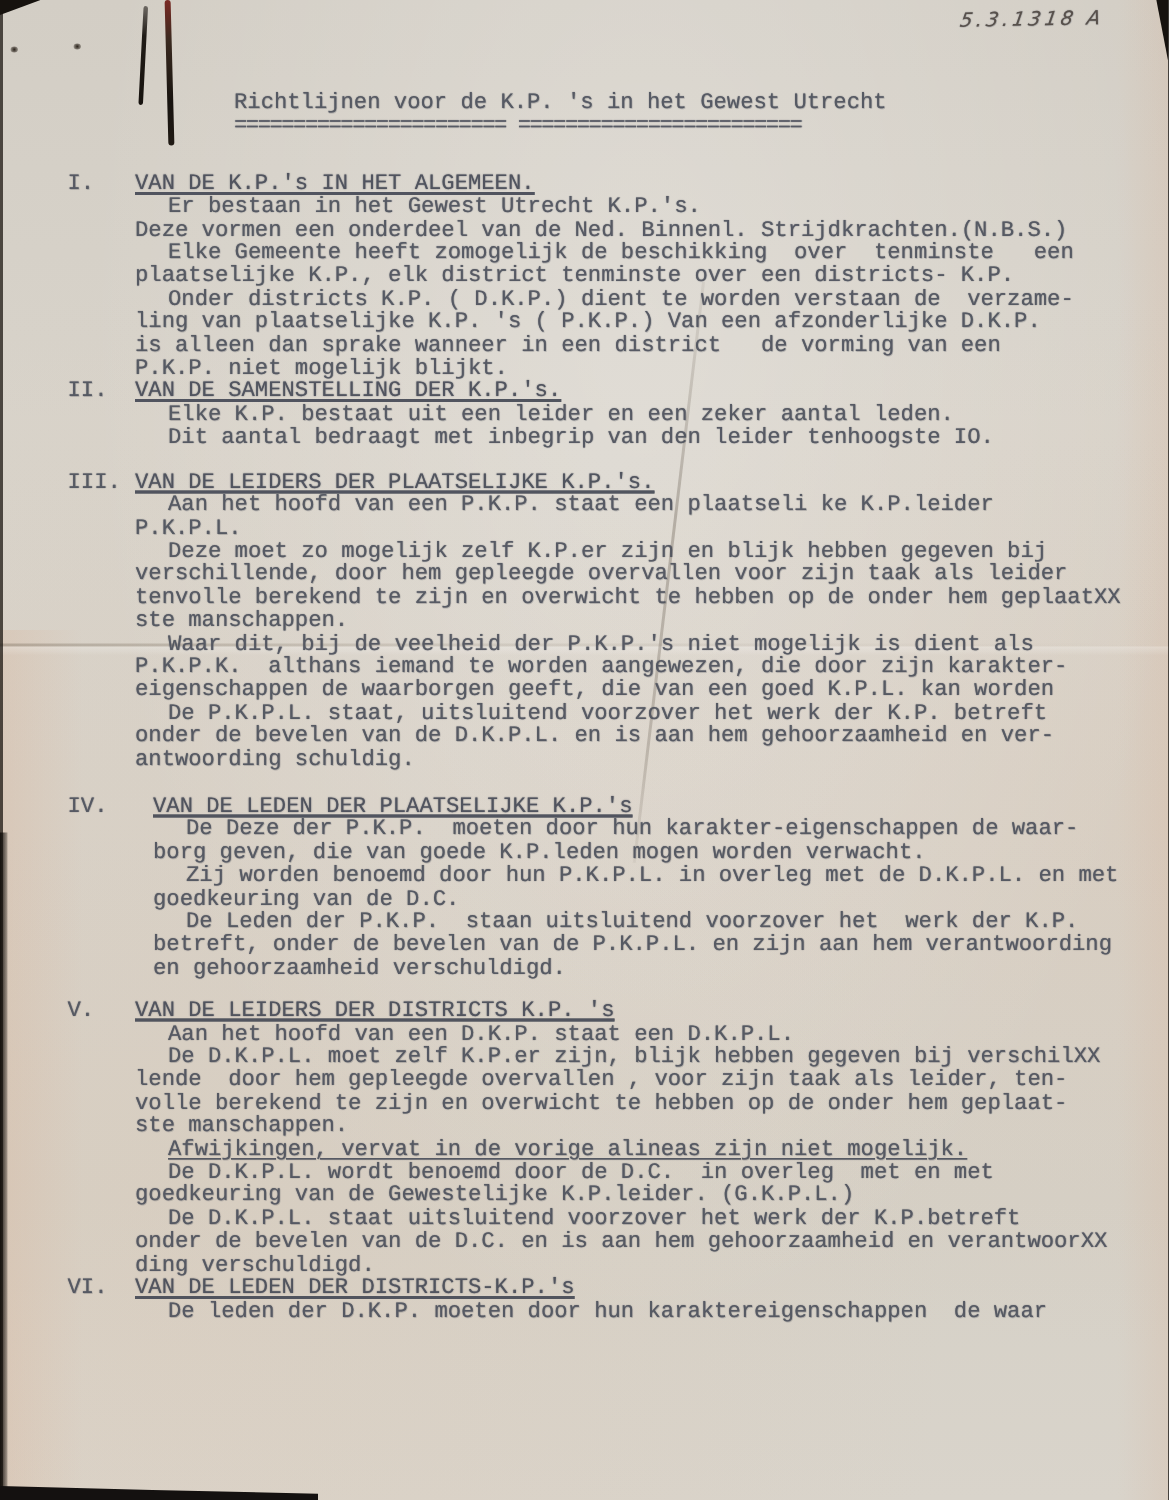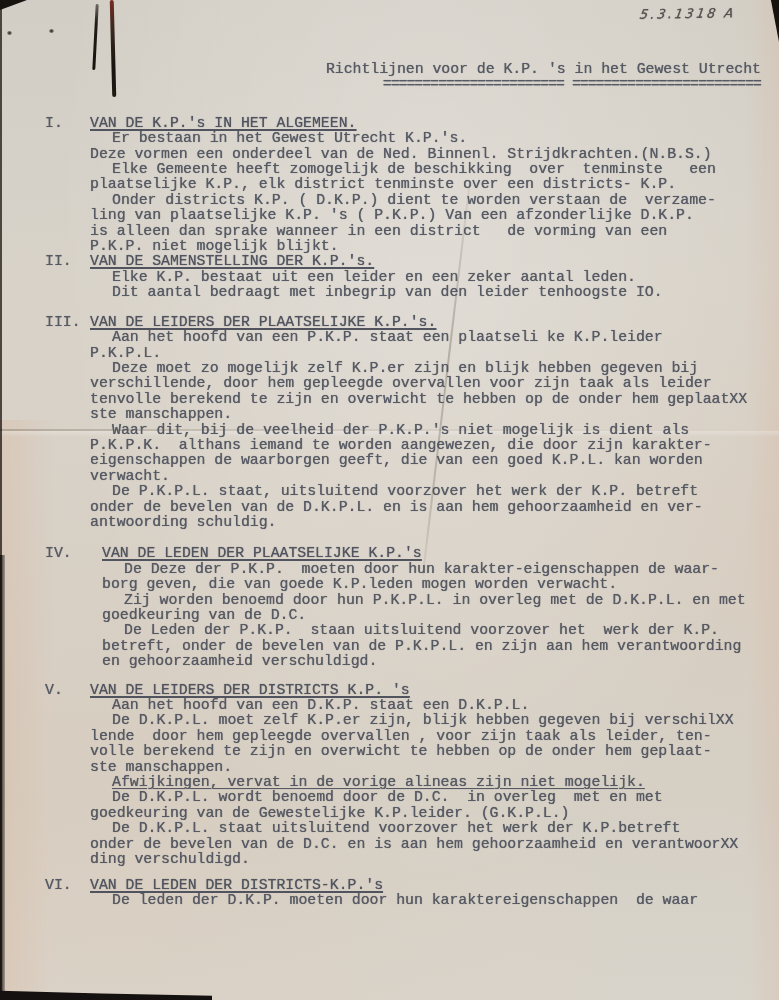--- a/index.html
+++ b/index.html
@@ -6,29 +6,29 @@
   .scan{position:relative;width:779px;height:1000px;overflow:hidden;
         background:
           radial-gradient(ellipse at 55% 22%, rgba(255,255,255,0.22), transparent 62%),
           radial-gradient(ellipse at 15% 85%, rgba(226,196,170,0.20), transparent 55%),
           radial-gradient(ellipse at 98% 55%, rgba(222,188,160,0.18), transparent 45%),
           linear-gradient(180deg,#d3cec5 0%,#d8d3ca 28%,#d7d2c9 55%,#d5d0c6 80%,#d9d4cb 100%);
         font-family:"Liberation Mono","DejaVu Sans Mono",monospace;}
   .ink{color:#4d515c;opacity:.93;
        text-shadow:0 0 .8px rgba(77,81,92,.85), .5px .4px 0 rgba(77,81,92,.22);}
   .page-content{position:absolute;left:45px;top:62px;right:18px;font-size:14.8px;line-height:15.4px;}
-  .title-block{margin-left:111px;text-align:right;}
+  .title-block{margin-left:111px;}
   .title-underline{letter-spacing:-1px;}
   .sections{margin-top:23px;}
   .section{display:grid;grid-template-columns:45px 1fr;}
   .sections .section:nth-child(2){}
   .sections .section:nth-child(3){margin-top:14px;}
   .sections .section:nth-child(4){margin-top:16px;gap:12px;}
   .sections .section:nth-child(5){margin-top:13px;}
-  .sections .section:nth-child(6){margin-top:10px;}
+  .sections .section:nth-child(6){}
   .heading{color:#474b57;text-decoration:underline;text-decoration-thickness:1.5px;
            text-underline-offset:2px;text-shadow:0 0 1px rgba(71,75,87,.9);white-space:pre;}
   .sections .section:nth-child(5) .heading{margin-bottom:0;}
   .line{white-space:pre;}
   .line.indent{padding-left:22px;}
   .line.uline{text-decoration:underline;text-decoration-thickness:1.3px;text-underline-offset:2px;}
   .numeral{white-space:pre;}
   
   .stroke1{position:absolute;left:94px;top:4px;width:3px;height:66px;border-radius:2px;
            background:linear-gradient(180deg,rgba(25,20,16,.55) 0%,#201b16 30%,#17130f 100%);
@@ -116,21 +116,20 @@
             <div class="heading ink">VAN DE LEIDERS DER PLAATSELIJKE K.P.'s.</div>
             <div class="line ink indent">Aan het hoofd van een P.K.P. staat een plaatseli ke K.P.leider</div>
             <div class="line ink">P.K.P.L.</div>
             <div class="line ink indent">Deze moet zo mogelijk zelf K.P.er zijn en blijk hebben gegeven bij</div>
             <div class="line ink">verschillende, door hem gepleegde overvallen voor zijn taak als leider</div>
             <div class="line ink">tenvolle berekend te zijn en overwicht te hebben op de onder hem geplaatXX</div>
             <div class="line ink">ste manschappen.</div>
             <div class="line ink indent">Waar dit, bij de veelheid der P.K.P.'s niet mogelijk is dient als</div>
             <div class="line ink">P.K.P.K.  althans iemand te worden aangewezen, die door zijn karakter-</div>
             <div class="line ink">eigenschappen de waarborgen geeft, die van een goed K.P.L. kan worden</div>
-            <div class="line ink">verwacht.</div>
             <div class="line ink indent">De P.K.P.L. staat, uitsluitend voorzover het werk der K.P. betreft</div>
             <div class="line ink">onder de bevelen van de D.K.P.L. en is aan hem gehoorzaamheid en ver-</div>
             <div class="line ink">antwoording schuldig.</div>
           </div>
         </div>
         <div class="section">
           <div class="numeral ink">IV.</div>
           <div class="content">
             <div class="heading ink">VAN DE LEDEN DER PLAATSELIJKE K.P.'s</div>
             <div class="line ink indent">De Deze der P.K.P.  moeten door hun karakter-eigenschappen de waar-</div>

